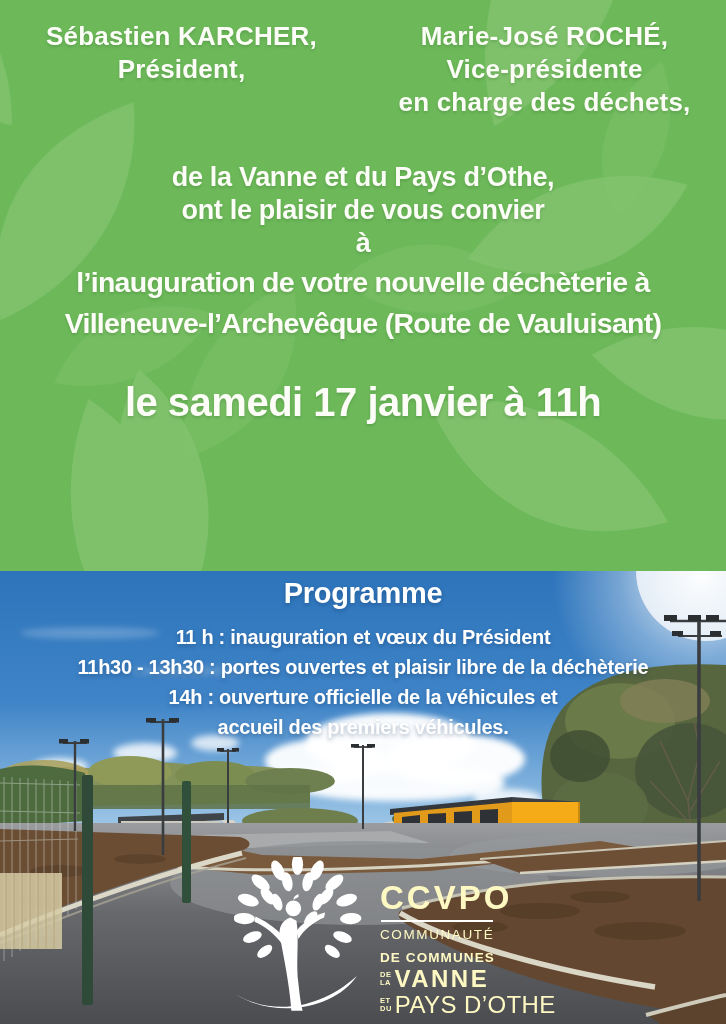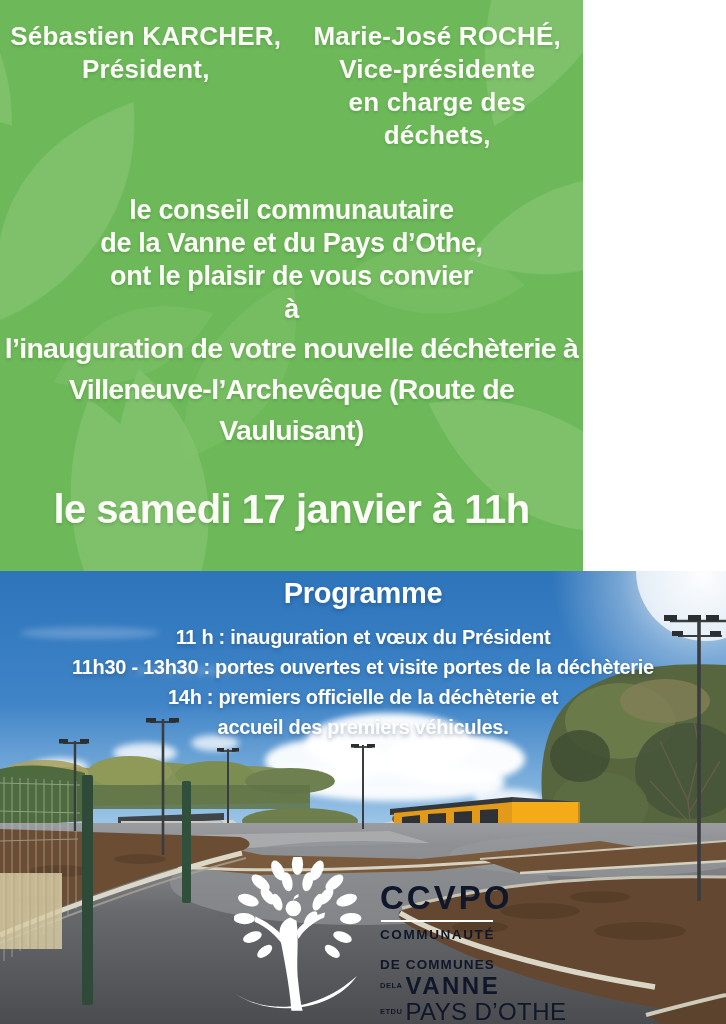--- a/index.html
+++ b/index.html
@@ -4,49 +4,49 @@
 <style>
   html,body{margin:0;padding:0;background:#ffffff;}
   *{box-sizing:border-box;}
   .flyer{
     position:relative;width:726px;height:1024px;overflow:hidden;
     font-family:"Liberation Sans","DejaVu Sans",sans-serif;
     -webkit-font-smoothing:antialiased;
   }
   
   .green-section{
-    position:relative;width:583px;height:571px;background:#6db95a;overflow:hidden;
+    position:relative;width:726px;height:571px;background:#6db95a;overflow:hidden;
   }
   .leafbg{position:absolute;inset:0;width:726px;height:571px;display:block;}
   .green-content{position:relative;z-index:2;color:#fdfdf8;text-align:center;
     text-shadow:0 2px 3px rgba(35,80,30,.22);}
   .names-row{display:flex;padding-top:20px;}
   .names-col{width:50%;line-height:33px;font-weight:bold;font-size:26px;letter-spacing:.2px;}
   .intro{margin-top:42px;font-size:27px;font-weight:bold;line-height:33px;letter-spacing:-.3px;}
   .event{margin-top:2px;font-size:28.5px;font-weight:bold;line-height:41px;letter-spacing:-.7px;}
   .date-line{margin-top:36px;font-size:40px;font-weight:bold;letter-spacing:-.5px;}
   
   .photo-section{position:relative;width:726px;height:566px;background:#3a80c2;overflow:hidden;}
   .scene{position:absolute;inset:0;width:726px;height:453px;display:block;}
   .programme{
     position:absolute;top:6px;left:0;width:100%;z-index:3;text-align:center;color:#ffffff;
     text-shadow:0 2px 4px rgba(15,45,90,.35);
   }
   .programme-title{font-size:29px;font-weight:bold;letter-spacing:-.3px;margin-bottom:12px;}
   .programme-item{font-size:20px;font-weight:bold;line-height:30px;letter-spacing:-.3px;}
   
-  .logo{position:absolute;left:188px;top:286px;width:340px;height:165px;z-index:4;color:#0f172a;}
+  .logo{position:absolute;left:188px;top:286px;width:340px;height:165px;z-index:4;color:#fef9c3;}
   .logo-tree{position:absolute;left:46px;top:0;width:128px;height:156px;}
   .logo-text{position:absolute;left:192px;top:24px;line-height:1;white-space:nowrap;}
   .logo-acronym{font-size:33px;font-weight:bold;letter-spacing:3px;}
   .logo-rule{width:112px;height:2px;background:#ffffff;margin:6px 0 6px 1px;}
-  .logo-line1{font-size:13.5px;font-weight:bold;letter-spacing:1.6px;margin-bottom:16px;}
+  .logo-line1{font-size:13.5px;font-weight:normal;letter-spacing:1.6px;margin-bottom:9px;}
   .logo-line2{font-size:13.5px;font-weight:bold;letter-spacing:1.1px;margin-bottom:3px;}
   .logo-row{display:flex;align-items:center;margin-bottom:2px;}
-  .logo-small{display:flex;flex-direction:row;font-size:7.5px;font-weight:bold;
+  .logo-small{display:flex;flex-direction:column;font-size:7.5px;font-weight:bold;
     line-height:8px;letter-spacing:.5px;margin-right:3px;justify-content:center;}
   .logo-vanne{font-size:24px;font-weight:bold;letter-spacing:2.5px;}
   .logo-pays{font-size:24px;font-weight:normal;letter-spacing:.4px;}
 </style>
 </head>
 <body>
 
 <div class="flyer">
 
   <div class="green-section">
@@ -80,21 +80,20 @@
           <div>Président,</div>
         </div>
         <div class="names-col">
           <div>Marie-José ROCHÉ,</div>
           <div>Vice-présidente</div>
           <div>en charge des déchets,</div>
         </div>
       </div>
 
       <div class="intro">
-        <div>le conseil communautaire</div>
         <div>de la Vanne et du Pays d’Othe,</div>
         <div>ont le plaisir de vous convier</div>
         <div>à</div>
       </div>
 
       <div class="event">
         <div>l’inauguration de votre nouvelle déchèterie à</div>
         <div>Villeneuve-l’Archevêque (Route de Vauluisant)</div>
       </div>
 
@@ -293,22 +292,22 @@
         <rect x="706" y="44" width="13" height="6" stroke="none"></rect>
         <line x1="678" y1="65" x2="722" y2="65" stroke-width="2.2"></line>
         <rect x="672" y="60" width="11" height="5" stroke="none"></rect>
         <rect x="710" y="60" width="11" height="5" stroke="none"></rect>
       </g>
     </svg>
 
     <div class="programme">
       <div class="programme-title">Programme</div>
       <div class="programme-item">11 h : inauguration et vœux du Président</div>
-      <div class="programme-item">11h30 - 13h30 : portes ouvertes et visite portes de la déchèterie</div>
-      <div class="programme-item">14h : premiers officielle de la déchèterie et</div>
+      <div class="programme-item">11h30 - 13h30 : portes ouvertes et plaisir libre de la déchèterie</div>
+      <div class="programme-item">14h : ouverture officielle de la véhicules et</div>
       <div class="programme-item">accueil des premiers véhicules.</div>
     </div>
 
     <div class="logo">
       <svg class="logo-tree" viewBox="0 0 125 152" aria-hidden="true">
         <g fill="#ffffff">
 
           <path d="M2 134 C36 154 82 150 120 116 C100 146 44 160 2 134 Z"></path>
 
           <path d="M56 150 C54 122 48 96 45 78 C43 69 47 62 55 59 L61 62 C64 80 60 104 63 124 C64 134 65 142 67 150 Z"></path>

